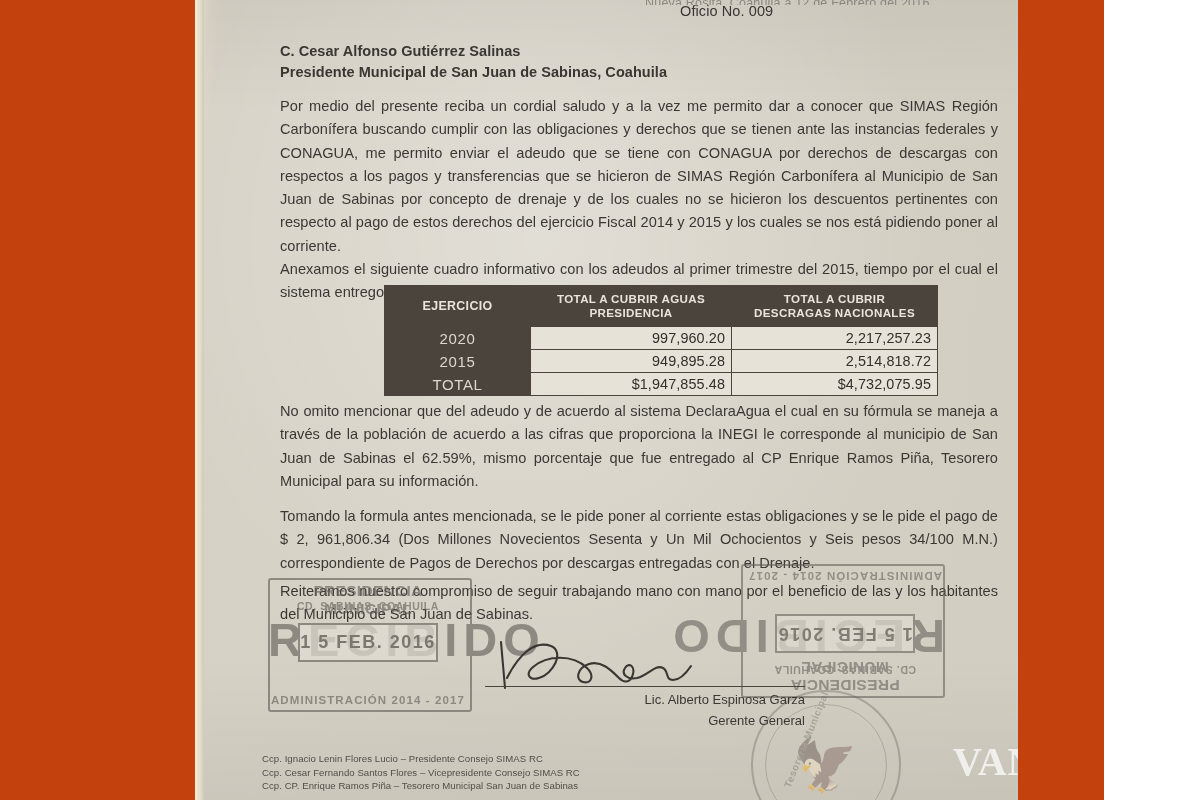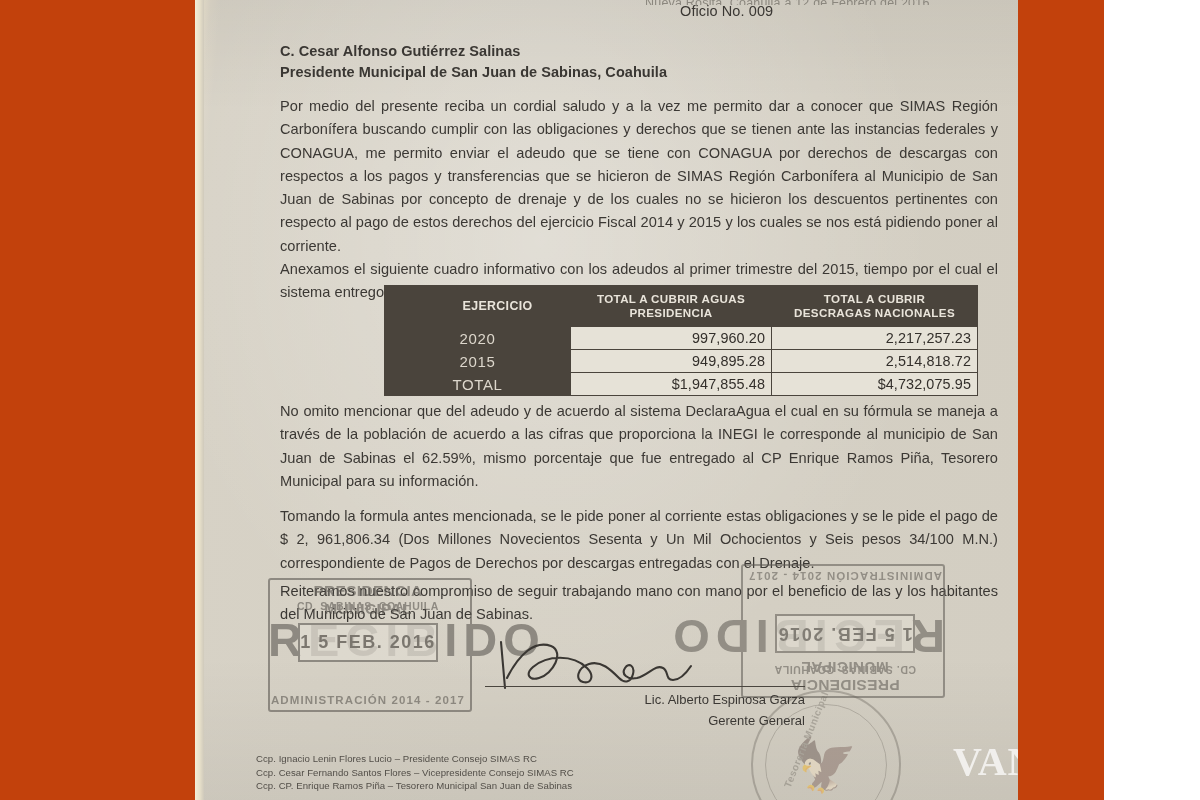--- a/index.html
+++ b/index.html
@@ -42,21 +42,21 @@
   #p5{top:580px;}
 
   
   #tbl{position:absolute;left:189px;top:285px;width:500px;}
   table{border-collapse:collapse;width:100%;table-layout:fixed;font-size:12.4px;}
   th,td{padding:0;}
   .hd{background:#4a443c;color:#e9e4da;font-weight:bold;text-align:center;
       letter-spacing:.35px;line-height:14px;vertical-align:middle;height:40px;
       border:1px solid #4a443c;}
   .hd.small{font-size:11.6px;}
-  .c-ej{width:145px;padding-left:40px;}
+  .c-ej{width:145px;}
   .c-n1{width:200px;}
   .c-n2{width:205px;}
   .lbl{background:#4a443c;color:#ddd7cc;font-size:15px;letter-spacing:.6px;
        text-align:center;height:22px;border:1px solid #4a443c;font-weight:normal;}
   .val{background:#e6e2d7;color:#332f2b;font-size:14.4px;text-align:right;
        padding-right:6px;height:22px;border:1px solid #4a443c;letter-spacing:.1px;}
 
   
   .stamp{position:absolute;color:#5e5a54;opacity:.60;pointer-events:none;
          font-family:"Liberation Sans",sans-serif;}
@@ -85,21 +85,21 @@
   #seal .eagle{position:absolute;left:50%;top:50%;transform:translate(-50%,-50%);
      font-size:52px;color:#6b665e;line-height:1;}
   #seal .t1,#seal .t2{position:absolute;font-size:10px;font-weight:bold;color:#6b665e;letter-spacing:.5px;}
   #seal .t1{left:4px;top:44px;transform:rotate(-68deg);}
   #sigline{position:absolute;left:290px;top:686px;width:320px;height:0;border-top:1.6px solid #4a463f;}
   #sigink{position:absolute;left:300px;top:634px;width:230px;height:58px;}
   #signame{position:absolute;left:290px;top:689px;width:320px;text-align:right;
       font-size:13px;color:#3b3834;line-height:21px;}
 
   
-  #ccp{position:absolute;left:61px;top:752px;font-size:9.6px;line-height:13.6px;
+  #ccp{position:absolute;left:67px;top:752px;font-size:9.6px;line-height:13.6px;
        color:#524e48;letter-spacing:.05px;}
 
   
   #wm{position:absolute;left:758px;top:738px;font-size:40px;font-weight:bold;
       color:rgba(255,255,255,.72);letter-spacing:1px;font-family:"Liberation Serif",serif;}
 </style>
 </head>
 <body>
 
 <div id="stage">

